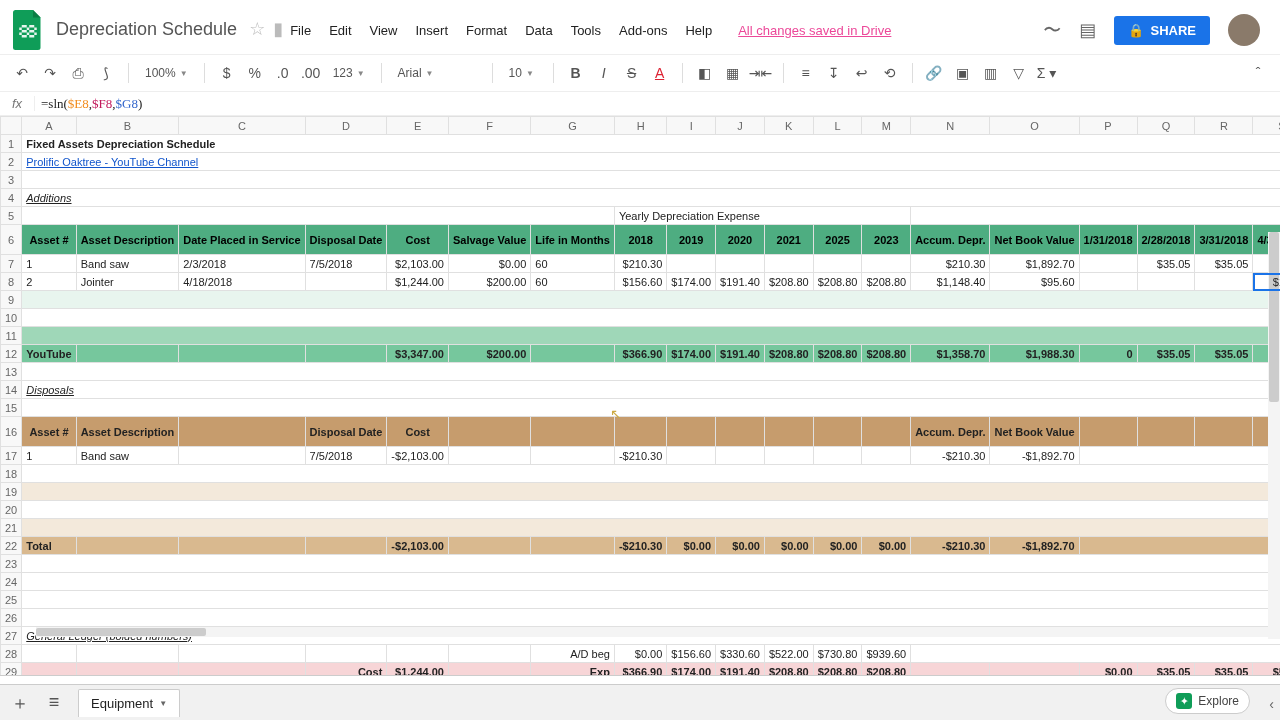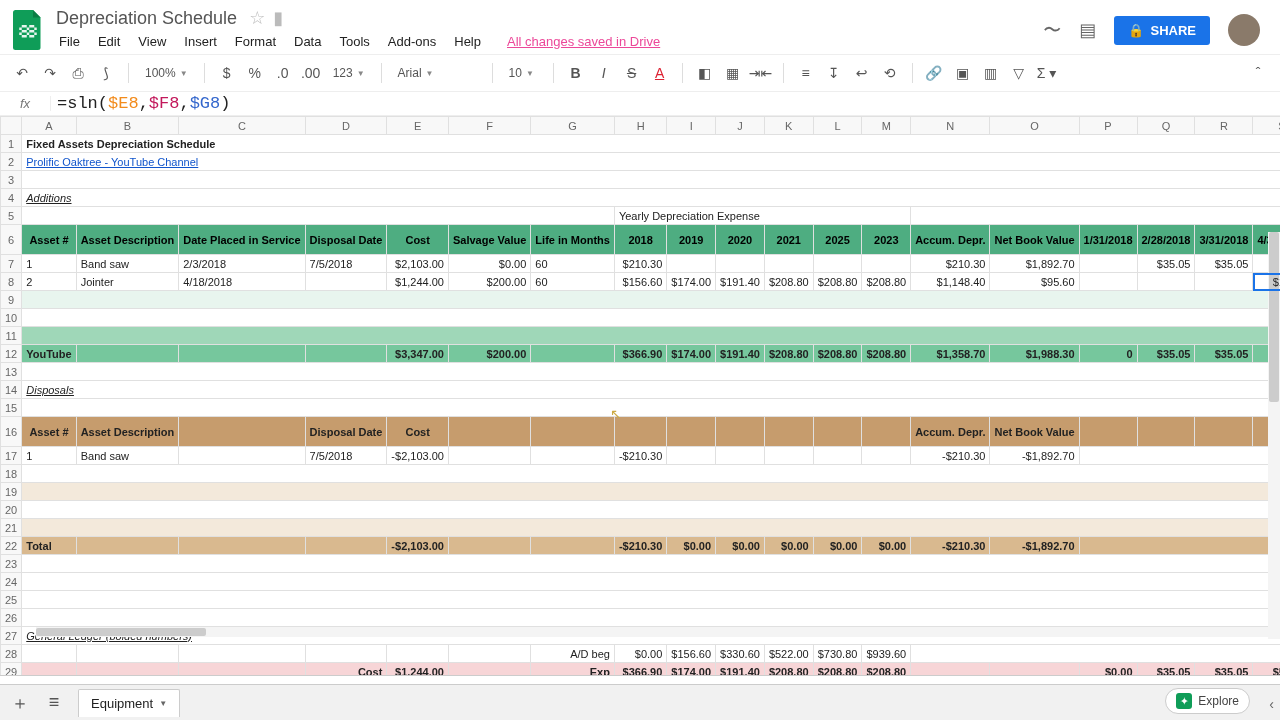--- a/index.html
+++ b/index.html
@@ -1,39 +1,39 @@
 <!DOCTYPE html>
 <html><head>
 <meta charset="utf-8">
 <style>
   * { box-sizing: border-box; margin: 0; padding: 0; }
   body { font-family: Arial, sans-serif; font-size: 13px; color: #222; background: #fff; overflow: hidden; width: 1280px; height: 720px; position: relative; }
   .titlebar { display: flex; align-items: center; padding: 6px 8px 0 8px; height: 54px; }
   .logo { width: 40px; height: 40px; display:flex; align-items:center; justify-content:center; margin-right: 4px; }
   .logo svg { width: 30px; height: 40px; }
-  .titlecol { flex:1; display:flex; flex-direction:column; }
+  .titlecol { flex:1; display:flex; flex-direction:row; }
   .docname-row { display:flex; align-items:center; gap:8px; height:22px; }
   .docname { font-size:18px; color:#555; padding:2px 4px; }
   .star, .folder { color:#bbb; font-size:18px; }
   .menubar { display:flex; gap:4px; font-size:13px; color:#222; height:24px; align-items:center; }
   .menubar span { padding:4px 7px; cursor:pointer; }
   .menubar .saved { color:#ec4899; text-decoration:underline; margin-left:8px; }
   .title-right { display:flex; align-items:center; gap:18px; padding-right:12px; }
   .title-right .ic { color:#666; font-size:18px; }
   .share-btn { background:#1a73e8; border-radius:3px; color:#fff; font-weight:bold; font-size:13px; padding:7px 14px; display:flex; align-items:center; gap:6px; }
   .avatar { width:32px; height:32px; border-radius:50%; background:#8a7a6a; }
   .toolbar { height:38px; border-top:1px solid #eee; border-bottom:1px solid #eee; display:flex; align-items:center; padding:0 10px; gap:4px; color:#555; }
   .toolbar .sep { width:1px; height:20px; background:#ddd; margin:0 6px; }
   .toolbar .tb { width:24px; height:24px; display:flex; align-items:center; justify-content:center; font-size:14px; }
   .toolbar .drop { display:flex; align-items:center; gap:4px; padding:0 6px; min-width:40px; font-size:12px;}
   .toolbar .arrow { font-size:8px; color:#888; }
   .toolbar .right-collapse { margin-left:auto; }
   .fxbar { display:flex; align-items:center; height:24px; border-bottom:1px solid #eee; }
-  .fxlabel { width:51px; text-align:center; font-style:italic; color:#777; border-right:1px solid #eee; font-size:13px; }
-  .fxinput { flex:1; padding:2px 6px; font-family:Liberation Mono, monospace; font-size:17px; }
+  .fxlabel { width:35px; text-align:center; font-style:italic; color:#777; border-right:1px solid #eee; font-size:13px; }
+  .fxinput { flex:1; padding:2px 6px; font-family:Liberation Serif, serif; font-size:13px; }
   .fxinput .lit { color:#222; }
   .fxinput .fn { color:#222; }
   .fxinput .a1 { color:#f28b1c; }
   .fxinput .a2 { color:#c2185b; }
   .fxinput .a3 { color:#3366cc; }
   .grid-wrap { position:relative; height:560px; overflow:hidden; border-bottom:1px solid #ccc;}
   table.sheet { border-collapse:collapse; table-layout:fixed; }
   table.sheet th, table.sheet td { border:1px solid #e0e0e0; height:18px; font-size:11px; padding:1px 4px; overflow:hidden; white-space:nowrap; text-overflow:clip; }
   table.sheet th { background:#f8f8f8; color:#666; font-weight:normal; text-align:center; position:sticky; }
   .rowhdr { width:36px; text-align:center; background:#f8f8f8; color:#666; }

